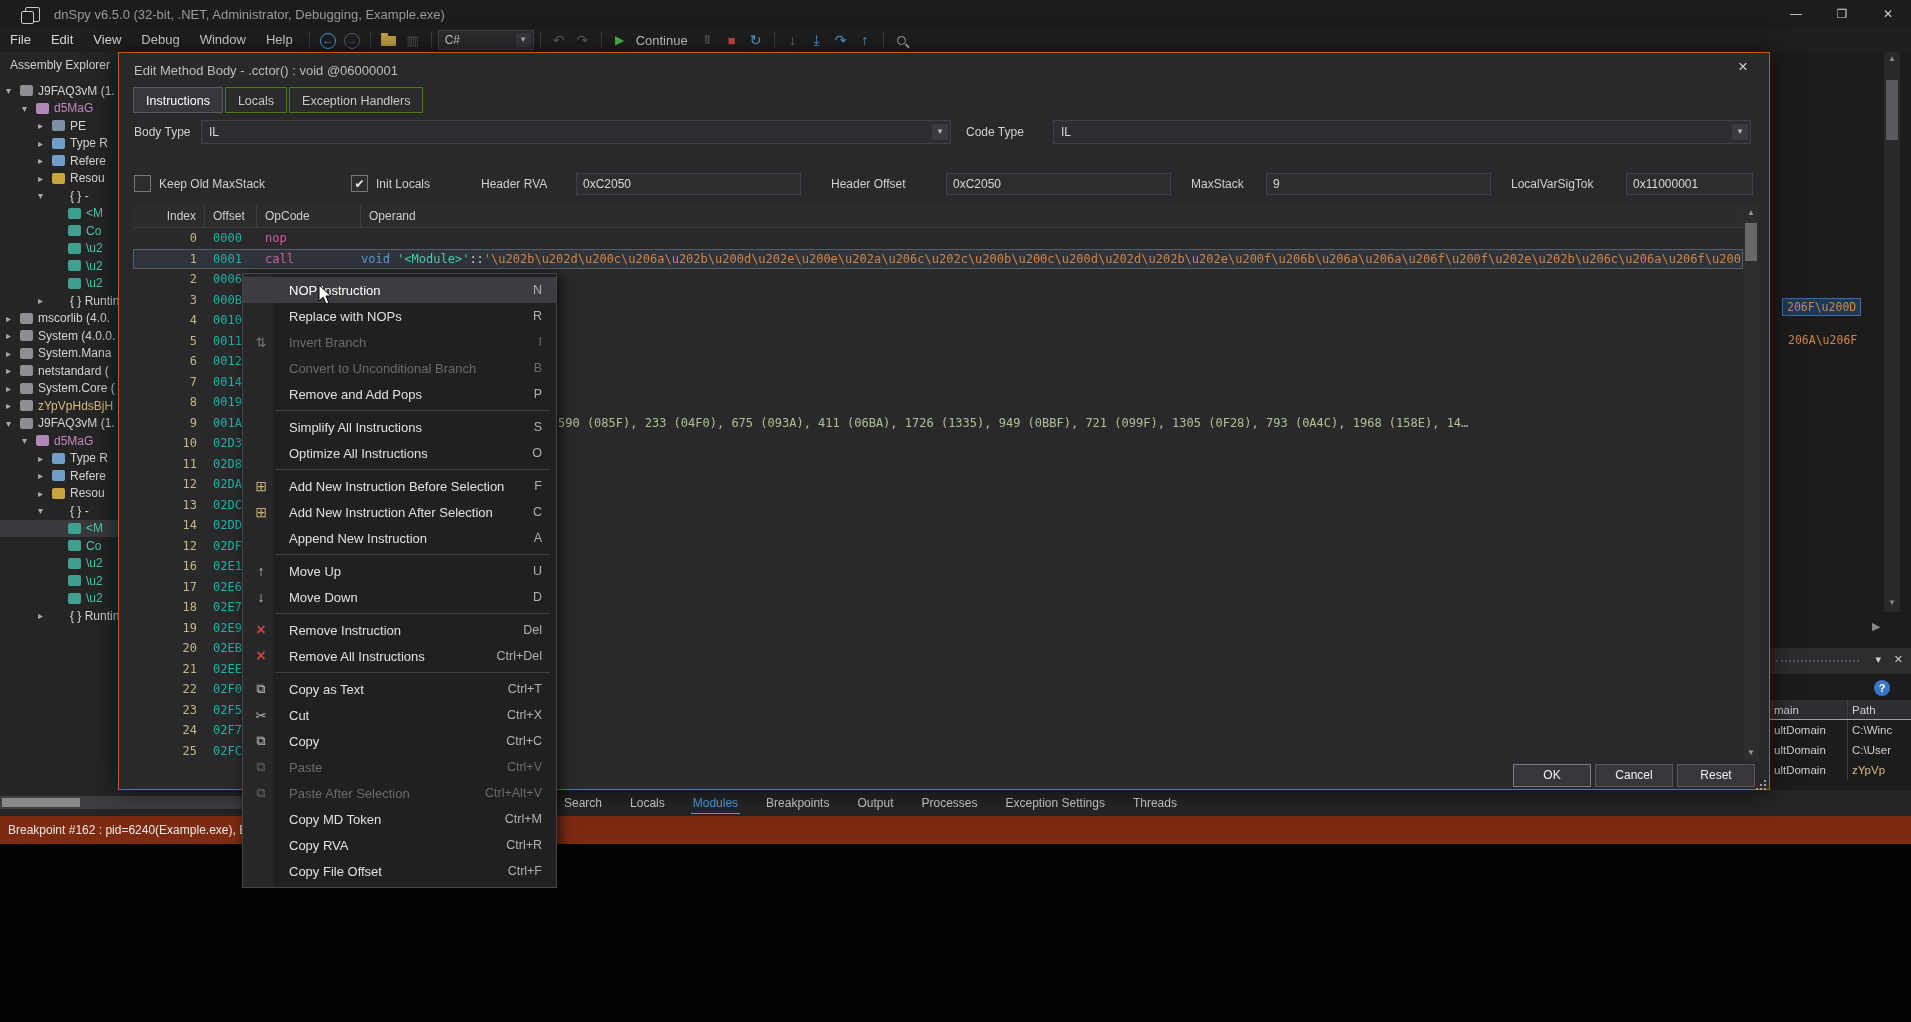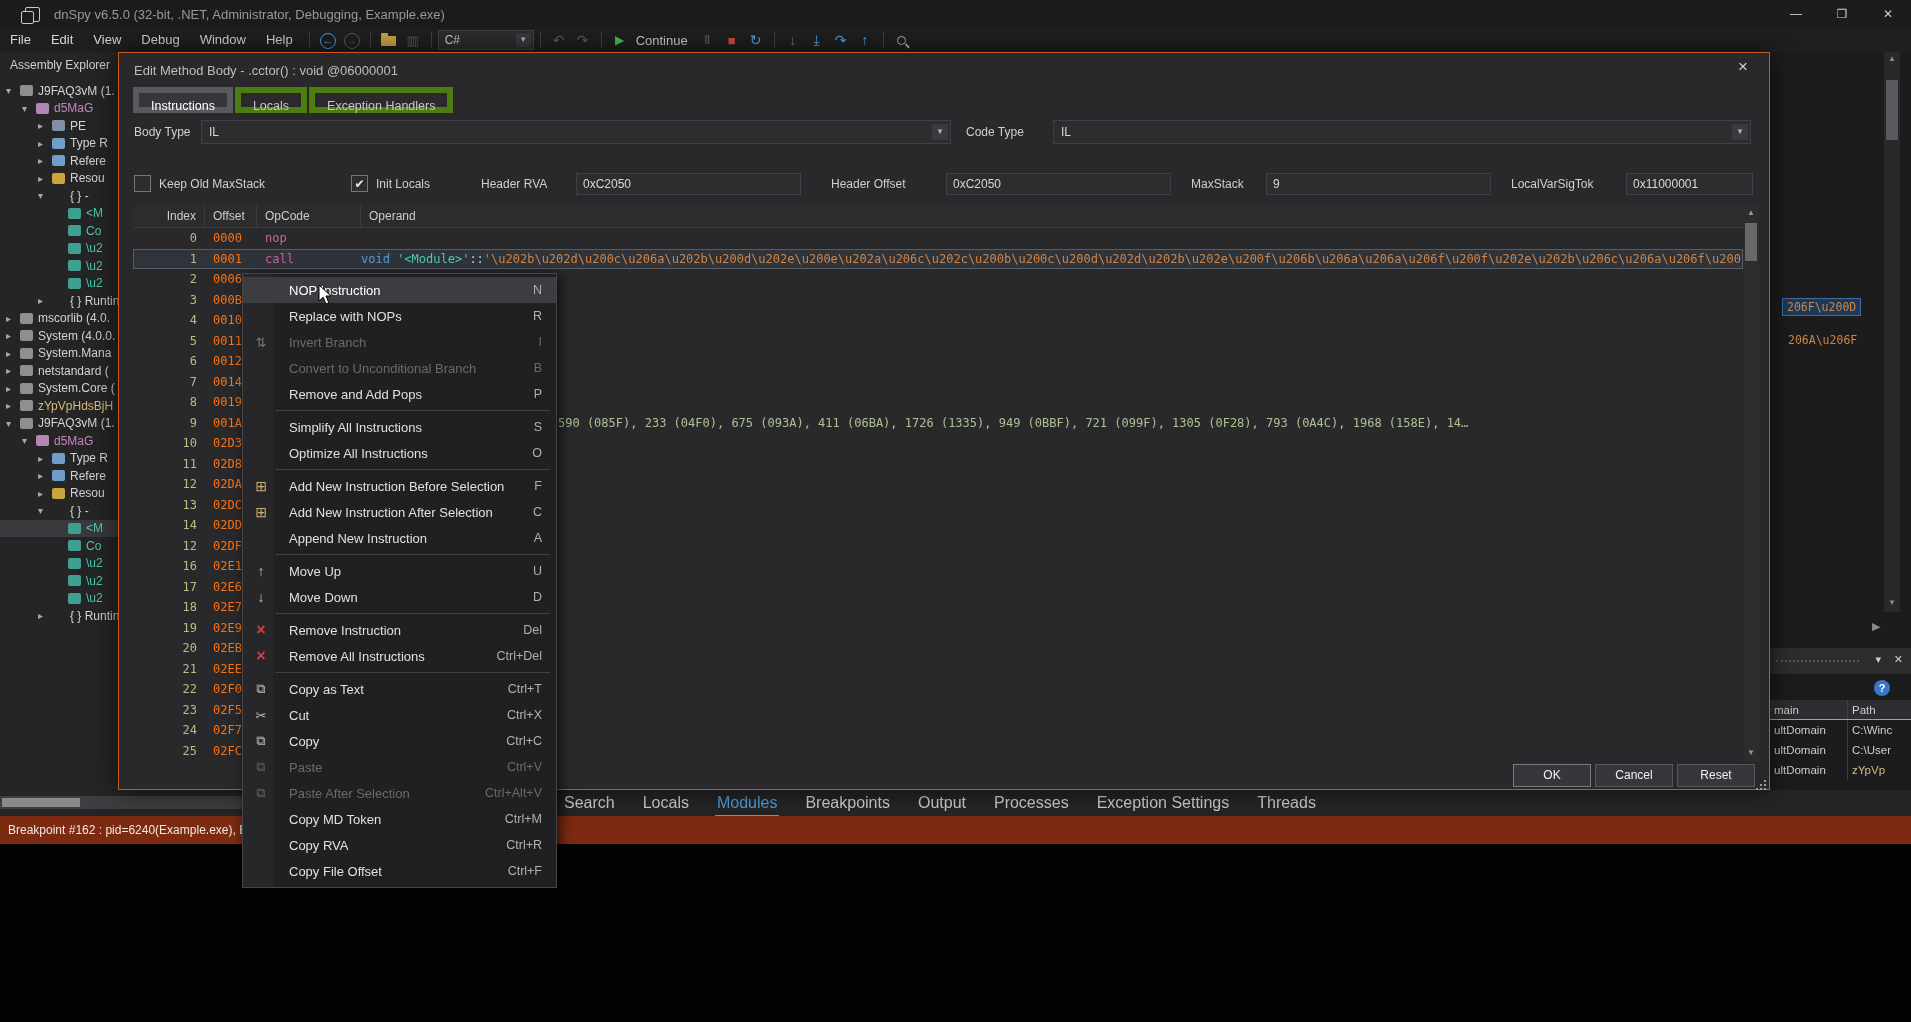--- a/index.html
+++ b/index.html
@@ -82,34 +82,34 @@
   .rb-table { position:absolute; left:0; top:648px; width:141px; font-size:11.5px; color:#cfcfcf; }
   .rb-th { display:flex; height:20px; background:#2e2e32; border-bottom:1px solid #a3a3a3; align-items:center; }
   .rb-th span { padding-left:4px; }
   .rb-c1 { width:78px; border-right:1px solid #3f3f46; height:100%; line-height:20px; }
   .rb-row { display:flex; height:20px; align-items:center; white-space:nowrap; }
   .rb-row span { padding-left:4px; overflow:hidden; }
   .rb-row.gold .m-path { color:#d7ba7d; }
 
   
   .bottom-tabs { position:absolute; left:352px; top:790px; width:1559px; height:26px; background:#252526;
-    display:flex; align-items:center; font-size:16px; color:#cfcfcf; padding-left:210px; }
+    display:flex; align-items:center; font-size:12px; color:#cfcfcf; padding-left:210px; }
   .btab { margin-right:24px; padding:3px 2px; }
   .btab.active { color:#4ea0e0; border-bottom:1px solid #4ea0e0; }
   .statusbar { position:absolute; left:0; top:816px; width:1911px; height:28px; background:#7c2b12;
     color:#f0e8e2; font-size:12px; display:flex; align-items:center; padding-left:8px; }
 
   
   .dialog { position:absolute; left:118px; top:52px; width:1652px; height:738px; background:#29292b;
     border:1px solid #c3591d; box-shadow:0 0 26px rgba(0,0,0,.65); z-index:10; }
   .dlg-title { position:absolute; left:15px; top:10px; color:#bdbdbd; font-size:13px; }
   .dlg-close { position:absolute; right:14px; top:4px; color:#d0d0d0; font-size:17px; width:24px; text-align:center; }
   .dlg-tabs { position:absolute; left:14px; top:34px; display:flex; }
   .dtab { height:26px; padding:0 12px; line-height:26px; font-size:12.5px; color:#c8c8c8;
-    background:#2a2a2c; border:6px solid #4d7c0f; margin-right:2px; }
+    background:#2a2a2c; border:1px solid #4d7c0f; margin-right:2px; }
   .dtab.active { background:#37373b; border-color:#5a5a5e; color:#ffffff; }
   .dlg-row1 { position:absolute; left:0; top:66px; width:1652px; height:28px; font-size:12px; color:#cfcfcf; }
   .fld-label { position:absolute; top:6px; }
   .fld-combo { position:absolute; top:1px; height:24px; background:#2d2d30; border:1px solid #3f3f46;
     color:#d8d8d8; font-size:12px; line-height:22px; padding-left:7px; }
   .fld-combo .arrow { position:absolute; right:2px; top:3px; width:16px; height:16px; background:#3a3a3e;
     color:#b5b5b5; font-size:8px; text-align:center; line-height:16px; }
   .dlg-row2 { position:absolute; left:0; top:120px; width:1652px; height:26px; font-size:12px; color:#cfcfcf; }
   .cb { position:absolute; top:2px; width:17px; height:17px; background:#2d2d30; border:1px solid #767676;
     color:#e8e8e8; font-size:12px; text-align:center; line-height:16px; }
@@ -119,21 +119,21 @@
   
   .itable-head { position:absolute; left:14px; top:152px; width:1610px; height:23px; background:#2c2c2f;
     border-bottom:1px solid #3a3a3d; display:flex; font-size:12px; color:#cccccc; }
   .ith { border-right:1px solid #3a3a3d; padding:4px 8px 0 8px; }
   .ith.c1 { width:72px; text-align:right; } .ith.c2 { width:52px; } .ith.c3 { width:104px; } .ith.c4 { flex:1; border-right:none; }
   .irows { position:absolute; left:14px; top:175px; width:1610px; height:533px; overflow:hidden;
     font-family:"DejaVu Sans Mono", monospace; font-size:12px; }
   .irow { height:20.5px; display:flex; align-items:center; white-space:pre; }
   .irow.selected { background:#2f333a; outline:1px solid #555d66; outline-offset:-1px; }
   .c-idx { width:72px; text-align:right; padding-right:8px; color:#c0b982; flex:none; }
-  .c-off { width:52px; padding-left:8px; color:#f97316; flex:none; }
+  .c-off { width:52px; padding-left:8px; color:#14b8a6; flex:none; }
   .c-op  { width:104px; padding-left:8px; color:#d160a2; flex:none; }
   .c-operand { flex:1; overflow:hidden; }
   .o-kw { color:#569cd6; } .o-type { color:#4ec9b0; } .o-plain { color:#d4d4d4; }
   .o-str { color:#d08445; } .o-num { color:#adc193; }
   .irow.switch-row .c-operand { padding-left:197px; }
   .vscroll { position:absolute; left:1624px; top:152px; width:16px; height:556px; background:#2d2d30; }
   .vscroll .sar { position:absolute; left:0; width:16px; text-align:center; color:#999; font-size:8px; }
   .vscroll .thumb { position:absolute; left:2px; top:18px; width:12px; height:38px; background:#686868; }
 
   .dlg-buttons { position:absolute; right:14px; top:711px; display:flex; }

